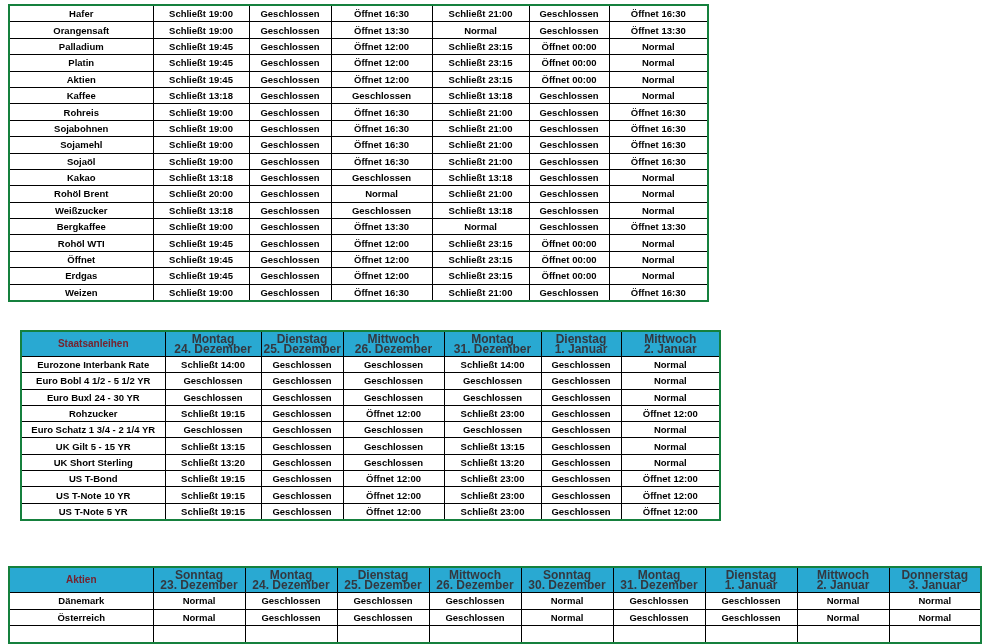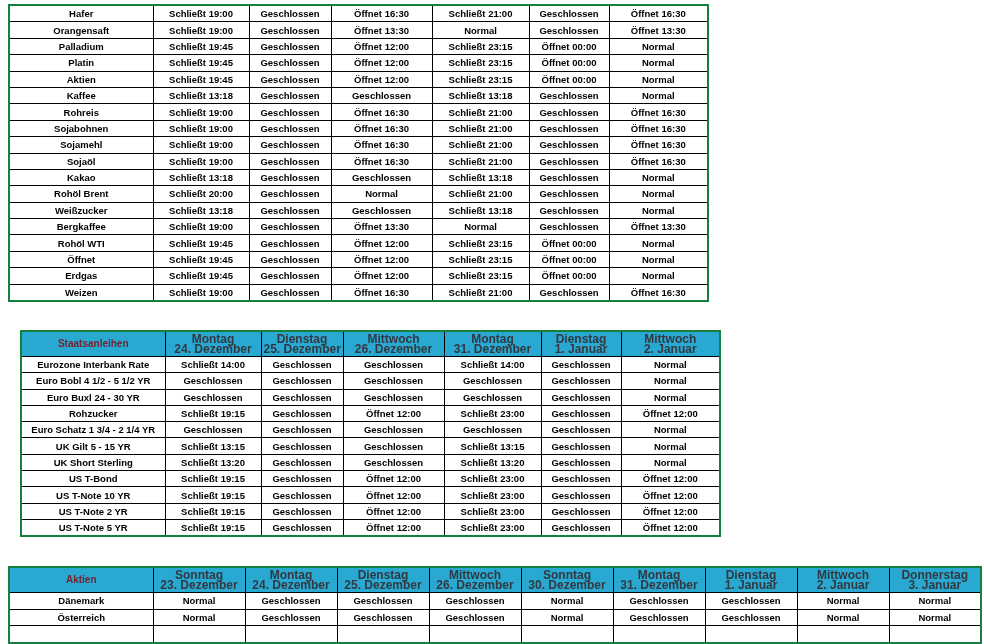--- a/index.html
+++ b/index.html
@@ -350,29 +350,20 @@
         <tr>
           <td>US T-Note 10 YR</td>
           <td>Schließt 19:15</td>
           <td>Geschlossen</td>
           <td>Öffnet 12:00</td>
           <td>Schließt 23:00</td>
           <td>Geschlossen</td>
           <td>Öffnet 12:00</td>
         </tr>
         <tr>
-          <td>US T-Note 2 YR</td>
-          <td>Schließt 19:15</td>
-          <td>Geschlossen</td>
-          <td>Öffnet 12:00</td>
-          <td>Schließt 23:00</td>
-          <td>Geschlossen</td>
-          <td>Öffnet 12:00</td>
-        </tr>
-        <tr>
           <td>US T-Note 5 YR</td>
           <td>Schließt 19:15</td>
           <td>Geschlossen</td>
           <td>Öffnet 12:00</td>
           <td>Schließt 23:00</td>
           <td>Geschlossen</td>
           <td>Öffnet 12:00</td>
         </tr>
       </tbody>
     </table>

